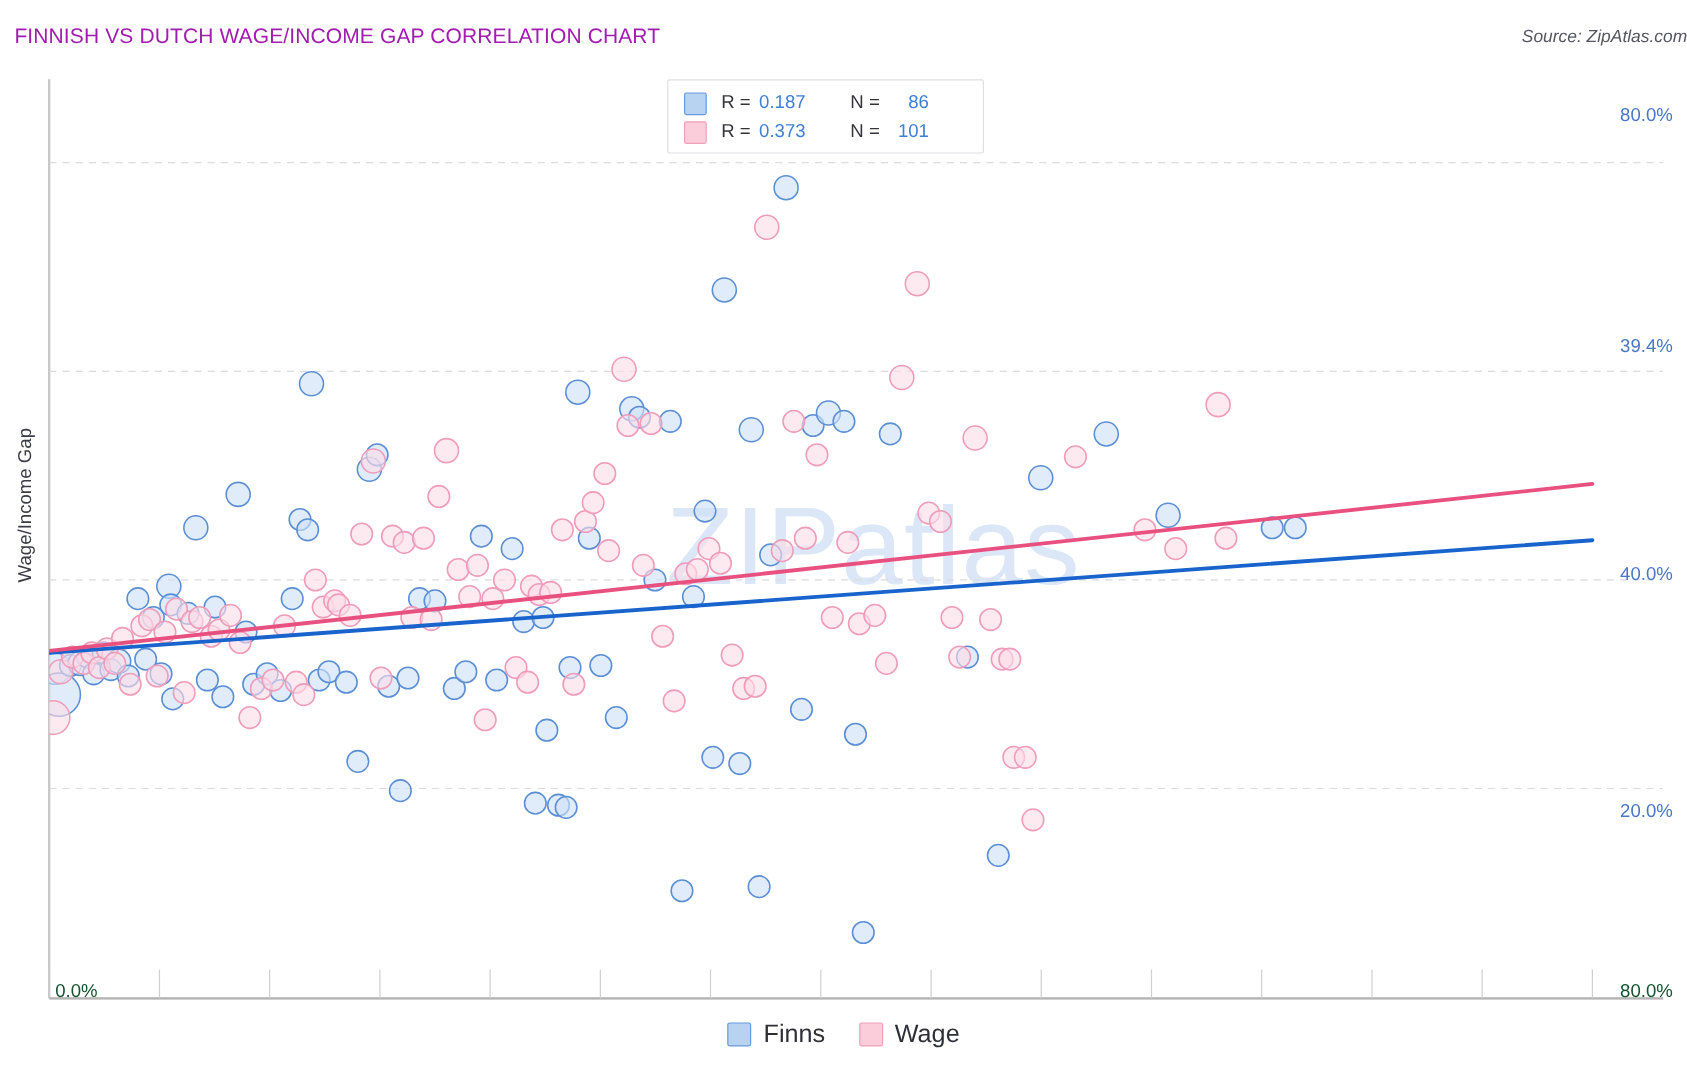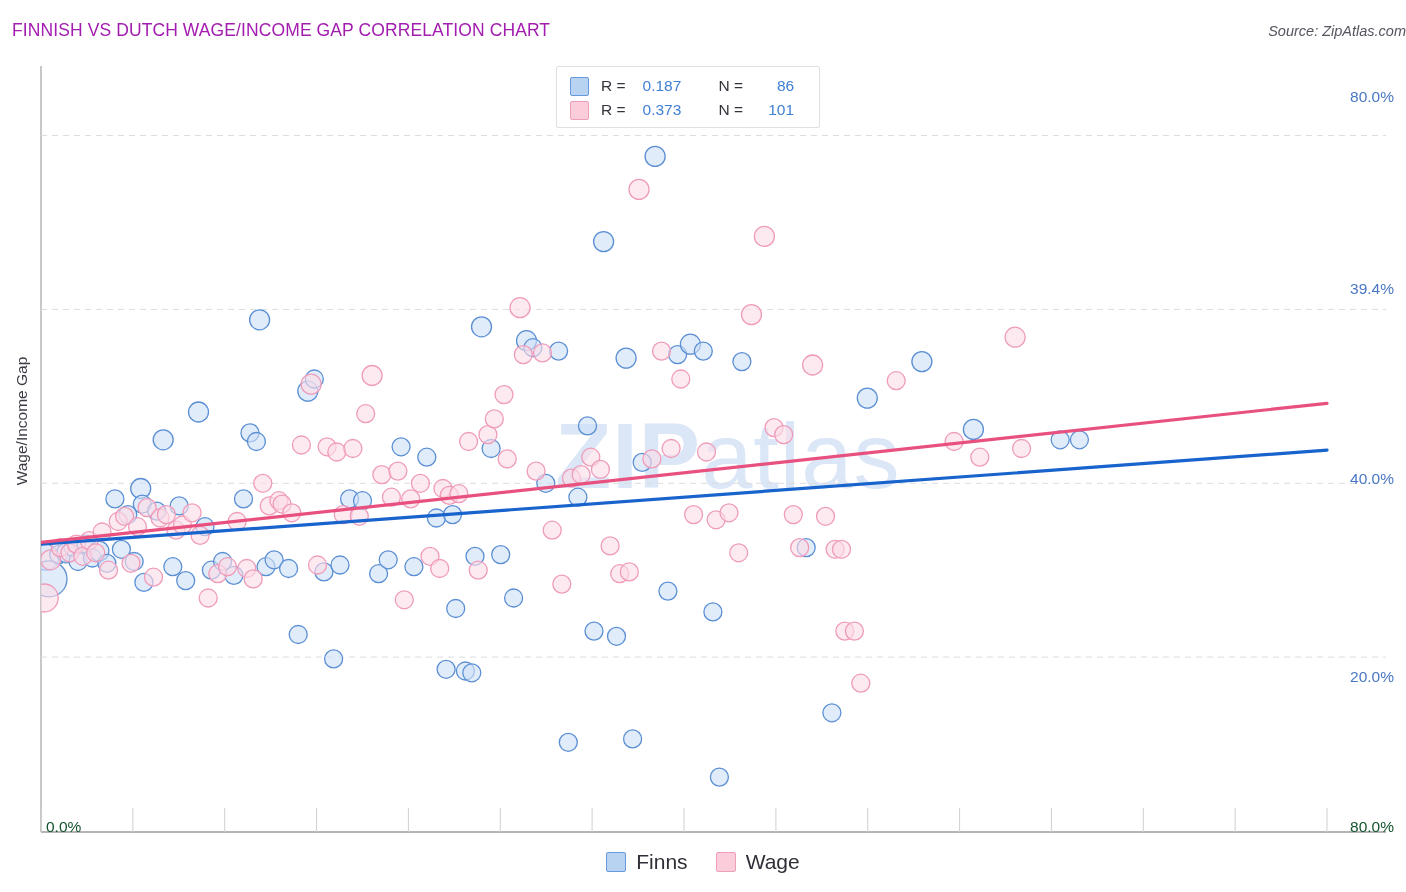--- a/index.html
+++ b/index.html
@@ -107,21 +107,21 @@
     width: 19px;
     height: 19px;
     border-radius: 2px;
     box-sizing: border-box;
     margin-right: 12px;
     flex: 0 0 auto;
   }
   .sw-blue { background: #b8d3f2; border: 1px solid #6699dd; }
   .sw-pink { background: #fbcddb; border: 1px solid #ef9fb8; }
   .stat-key { color: #33333c; }
-  .stat-val { color: #3f7fd4; margin-left: 17px; }
+  .stat-val { color: #3f7fd4; margin-left: 7px; }
   .stat-gap { display: inline-block; width: 20px; }
   .r-val { min-width: 56px; display: inline-block; }
   .n-val { min-width: 34px; display: inline-block; text-align: right; }
   #bottom-legend {
     position: absolute;
     left: 0;
     right: 0;
     top: 850px;
     display: flex;
     justify-content: center;
@@ -134,21 +134,21 @@
   #watermark {
     position: absolute;
     left: 555px;
     top: 404px;
     font-size: 92px;
     color: #dbe6f7;
     letter-spacing: 1px;
     user-select: none;
     pointer-events: none;
   }
-  #watermark .wm-bold { font-weight: bold; }
+  #watermark .wm-bold { font-weight: normal; }
 </style>
 </head>
 <body>
 
 <div id="chart-title">FINNISH VS DUTCH WAGE/INCOME GAP CORRELATION CHART</div>
 <div id="source-label">Source: ZipAtlas.com</div>
 <div id="y-axis-title">Wage/Income Gap</div>
 
 <div id="watermark">
   <span class="wm-bold">ZIP</span><span>atlas</span>

